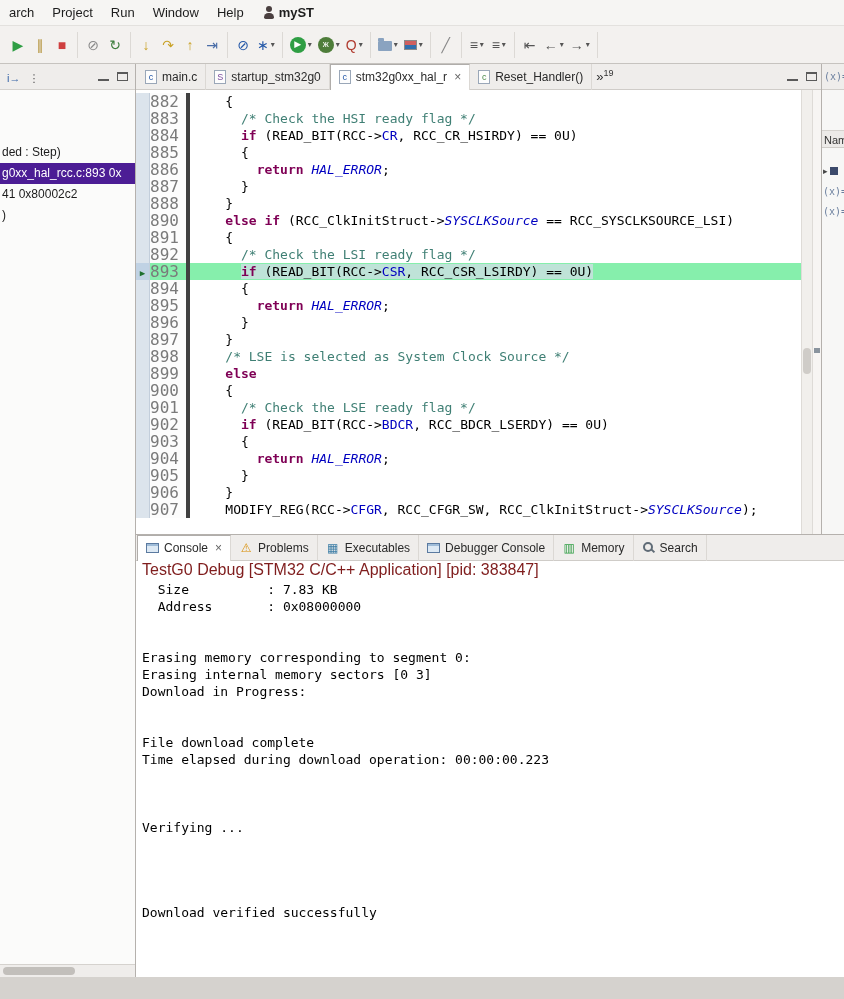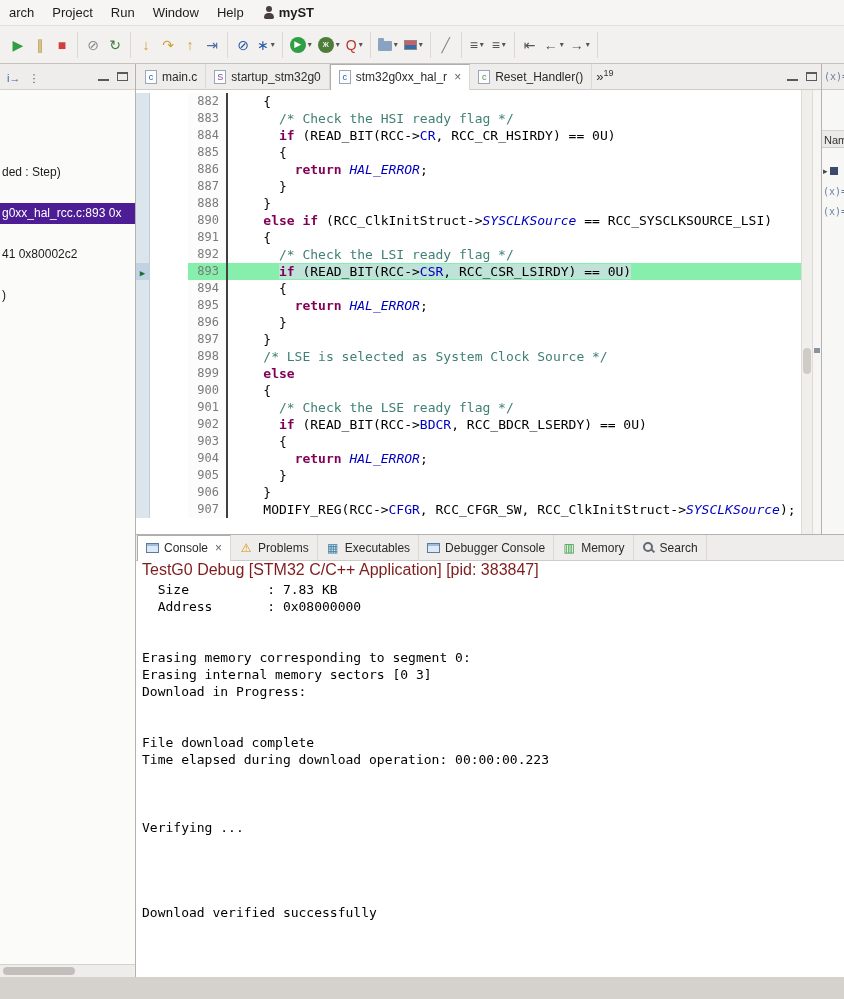--- a/index.html
+++ b/index.html
@@ -38,21 +38,21 @@
                 flex-direction:column; position:relative; }
   .panel-header { height:26px; background:#efedeb; border-bottom:1px solid #d5d2ce; display:flex;
                   align-items:center; padding:0 3px; }
   .ph-icon { font-size:11px; padding:0 4px; color:#3a66a8; cursor:default; }
   .ph-icon.dots { color:#555; }
   .spacer { flex:1; }
   .winbtn { width:11px; height:9px; margin:0 4px; display:inline-block; }
   .winbtn.min { border-bottom:2px solid #5a5a5a; height:8px; }
   .winbtn.max { border:1px solid #5a5a5a; border-top-width:2px; }
   .debug-rows { padding-top:52px; font-size:12px; flex:1; overflow:hidden; }
-  .debug-row { height:21px; line-height:21px; white-space:nowrap; overflow:hidden; padding-left:2px; color:#1c1c1c;margin-top:20px; }
+  .debug-row { height:21px; line-height:21px; white-space:nowrap; overflow:hidden; padding-left:2px; color:#1c1c1c; }
   .debug-row.selected { background:#4c1d95; color:#fff; }
   .hscroll { position:absolute; bottom:0; left:0; right:0; height:13px; background:#efedeb;
              border-top:1px solid #d5d2ce; }
   .hthumb { margin:2px 3px; height:8px; width:72px; background:#c2bfbb; border-radius:4px; }
 
   .right-col { flex:1; display:flex; flex-direction:column; min-width:0; }
   .top-row { height:470px; display:flex; min-width:0; }
 
   
   .editor-zone { flex:1; display:flex; flex-direction:column; background:#fff; min-width:0; }
@@ -67,21 +67,21 @@
   .overflow-marker { margin-left:4px; color:#333; font-size:13px; white-space:nowrap; }
   .overflow-marker .count { font-size:9px; vertical-align:super; }
 
   .code-area { flex:1; display:flex; overflow:hidden; background:#fff; }
   .code-scroll { flex:1; padding-top:3px; overflow:hidden; min-width:0; }
   .line { display:flex; height:17px; white-space:pre; font:13px/17px "DejaVu Sans Mono",monospace; }
   .ruler-cell { width:14px; flex:none; background:#dce4ec; border-right:1px solid #c3cedb;
                 text-align:center; }
   .ip-arrow { font-size:9px; line-height:17px; color:#1e6f2e; }
   .num-cell { width:40px; flex:none; text-align:right; padding-right:7px; color:#7a7a7a;
-              background:#fcfcfc; border-right:2px solid #404040; font-size:12px;margin-left:38px; }
+              background:#fcfcfc; border-right:4px solid #404040; font-size:16px; }
   .text-cell { flex:1; padding-left:4px; min-width:0; }
   .line.current .ruler-cell { background:#c0d2e4; }
   .line.current .num-cell,
   .line.current .text-cell { background:#86efac; }
   .hl { background:#bfe3d8; }
   .tok-p { color:#000; }
   .tok-k { color:#7f0055; font-weight:bold; }
   .tok-c { color:#3f7f74; }
   .tok-f { color:#0000c0; }
   .tok-e { color:#0000c0; font-style:italic; }

